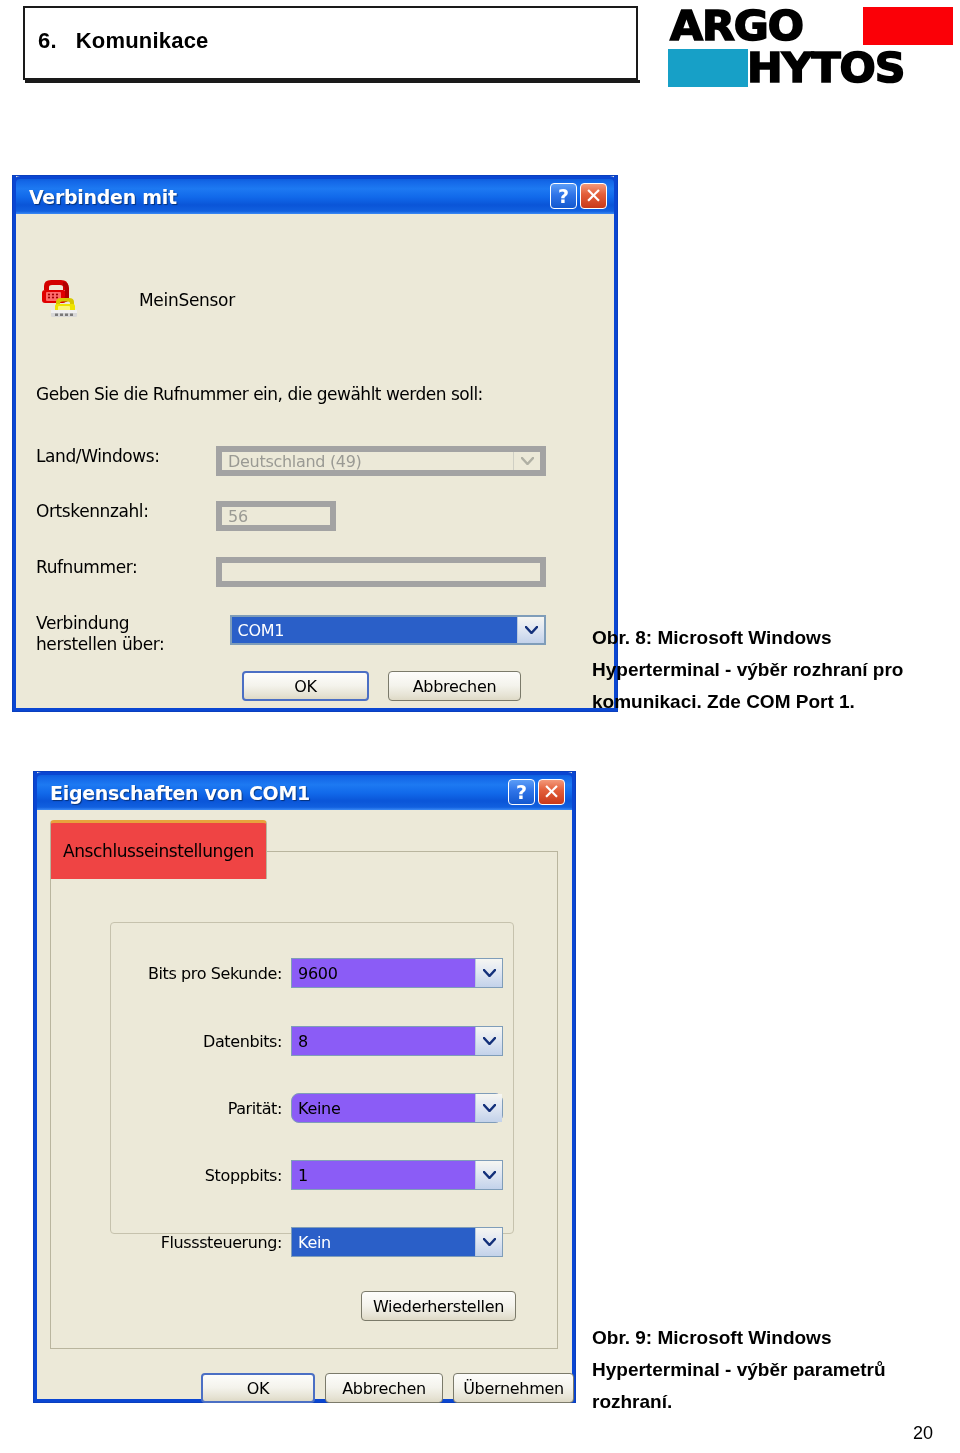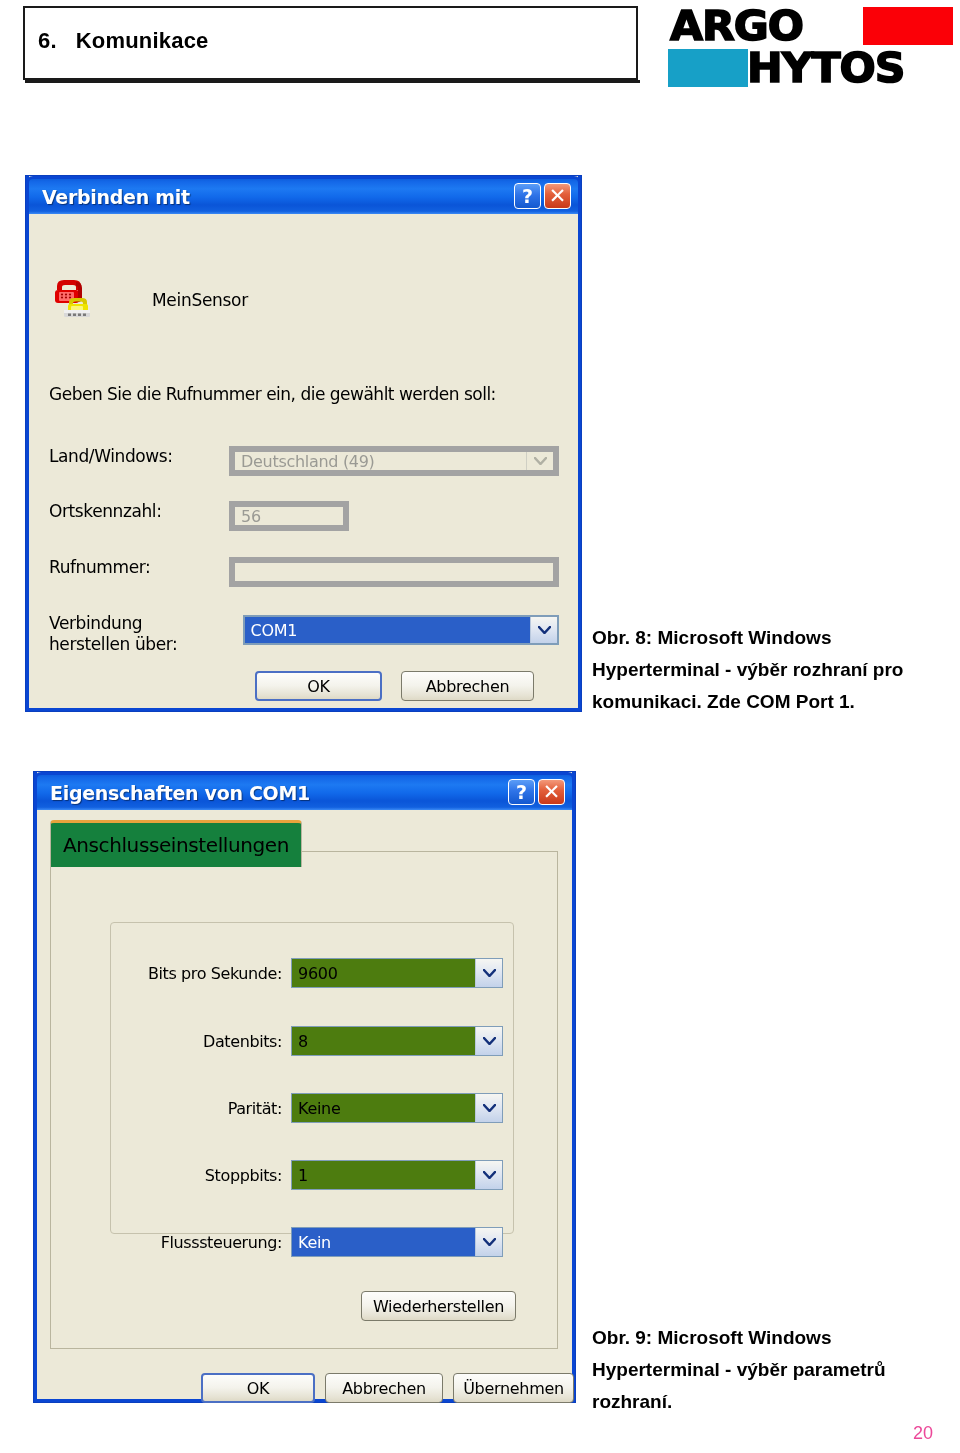--- a/index.html
+++ b/index.html
@@ -163,23 +163,23 @@
     font-size: 21px;
   }
 
   .xp-body {
     position: relative;
     background: #ece9d8;
   }
 
   
   #dialog-connect {
-    left: 26px;
+    left: 13px;
     top: 176px;
-    width: 555px;
+    width: 604px;
     height: 535px;
   }
   #connect-icon-row {
     position: absolute;
     left: 22px;
     top: 62px;
     display: flex;
     align-items: center;
     gap: 41px;
   }
@@ -211,21 +211,21 @@
     color: #000;
     letter-spacing: -0.4px;
     white-space: pre-line;
     line-height: 21px;
   }
   .field-label.disabled { color: #000; }
 
   .xp-combo, .xp-text {
     box-sizing: border-box;
     position: relative;
-    background: #4d7c0f;
+    background: #8b5cf6;
     border: 1px solid #7f9db9;
     height: 30px;
     display: flex;
     align-items: center;
   }
   .xp-combo.disabled, .xp-text.disabled {
     background: #ece9d8;
     border: 6px solid #a3a3a3;
     align-items: center;
   }
@@ -289,30 +289,30 @@
   }
   #props-tabstrip {
     position: absolute;
     left: 13px;
     top: 10px;
     height: 32px;
   }
   #props-tab {
     display: inline-flex;
     align-items: center;
-    padding: 6px 12px;
+    padding: 12px 12px;
     height: 32px;
-    background: #15803d;
+    background: #ef4444;
     border: 1px solid #b9b59e;
     border-top: 3px solid #e8a33d;
     border-bottom: none;
     border-top-left-radius: 4px;
     border-top-right-radius: 4px;
     font-family: "DejaVu Sans", sans-serif;
-    font-size: 20px;
+    font-size: 17px;
     color: #000;
     letter-spacing: -0.4px;
     position: relative;
     z-index: 3;
   }
   #props-tabpage {
     position: absolute;
     left: 13px;
     top: 41px;
     width: 508px;
@@ -356,21 +356,21 @@
     width: 350px;
   }
   #caption-fig8 { left: 592px; top: 622px; }
   #caption-fig9 { left: 592px; top: 1322px; }
   #page-number {
     position: absolute;
     left: 913px;
     top: 1423px;
     font-family: "Liberation Sans", sans-serif;
     font-size: 18px;
-    color: #ec4899;
+    color: #000000;
   }
 </style>
 </head>
 <body>
 
 <div id="page-header">
   <div id="header-box-shadow"></div>
   <div id="header-box"></div>
   <div id="chapter-title"><span>6.</span>&nbsp;&nbsp;&nbsp;<span>Komunikace</span></div>
 
@@ -511,21 +511,21 @@
         <span class="combo-arrow">
           <svg width="13" height="8" viewBox="0 0 13 8">
               <path d="M1 1 L6.5 7 L12 1" fill="none" stroke="#13307a" stroke-width="2.4" stroke-linecap="square"></path>
             </svg>
         </span>
       </div>
     </div>
 
     <div class="props-row" style="left:93px; top:283px; width:375px;">
       <div class="props-label" style="width:152px;">Parität:</div>
-      <div class="xp-combo" style="width:212px; margin-left:9px;">
+      <div class="xp-combo" style="width:212px; margin-left:9px;border-radius:8px;">
         <span class="combo-value">Keine</span>
         <span class="combo-arrow">
           <svg width="13" height="8" viewBox="0 0 13 8">
               <path d="M1 1 L6.5 7 L12 1" fill="none" stroke="#13307a" stroke-width="2.4" stroke-linecap="square"></path>
             </svg>
         </span>
       </div>
     </div>
 
     <div class="props-row" style="left:93px; top:350px; width:375px;">

